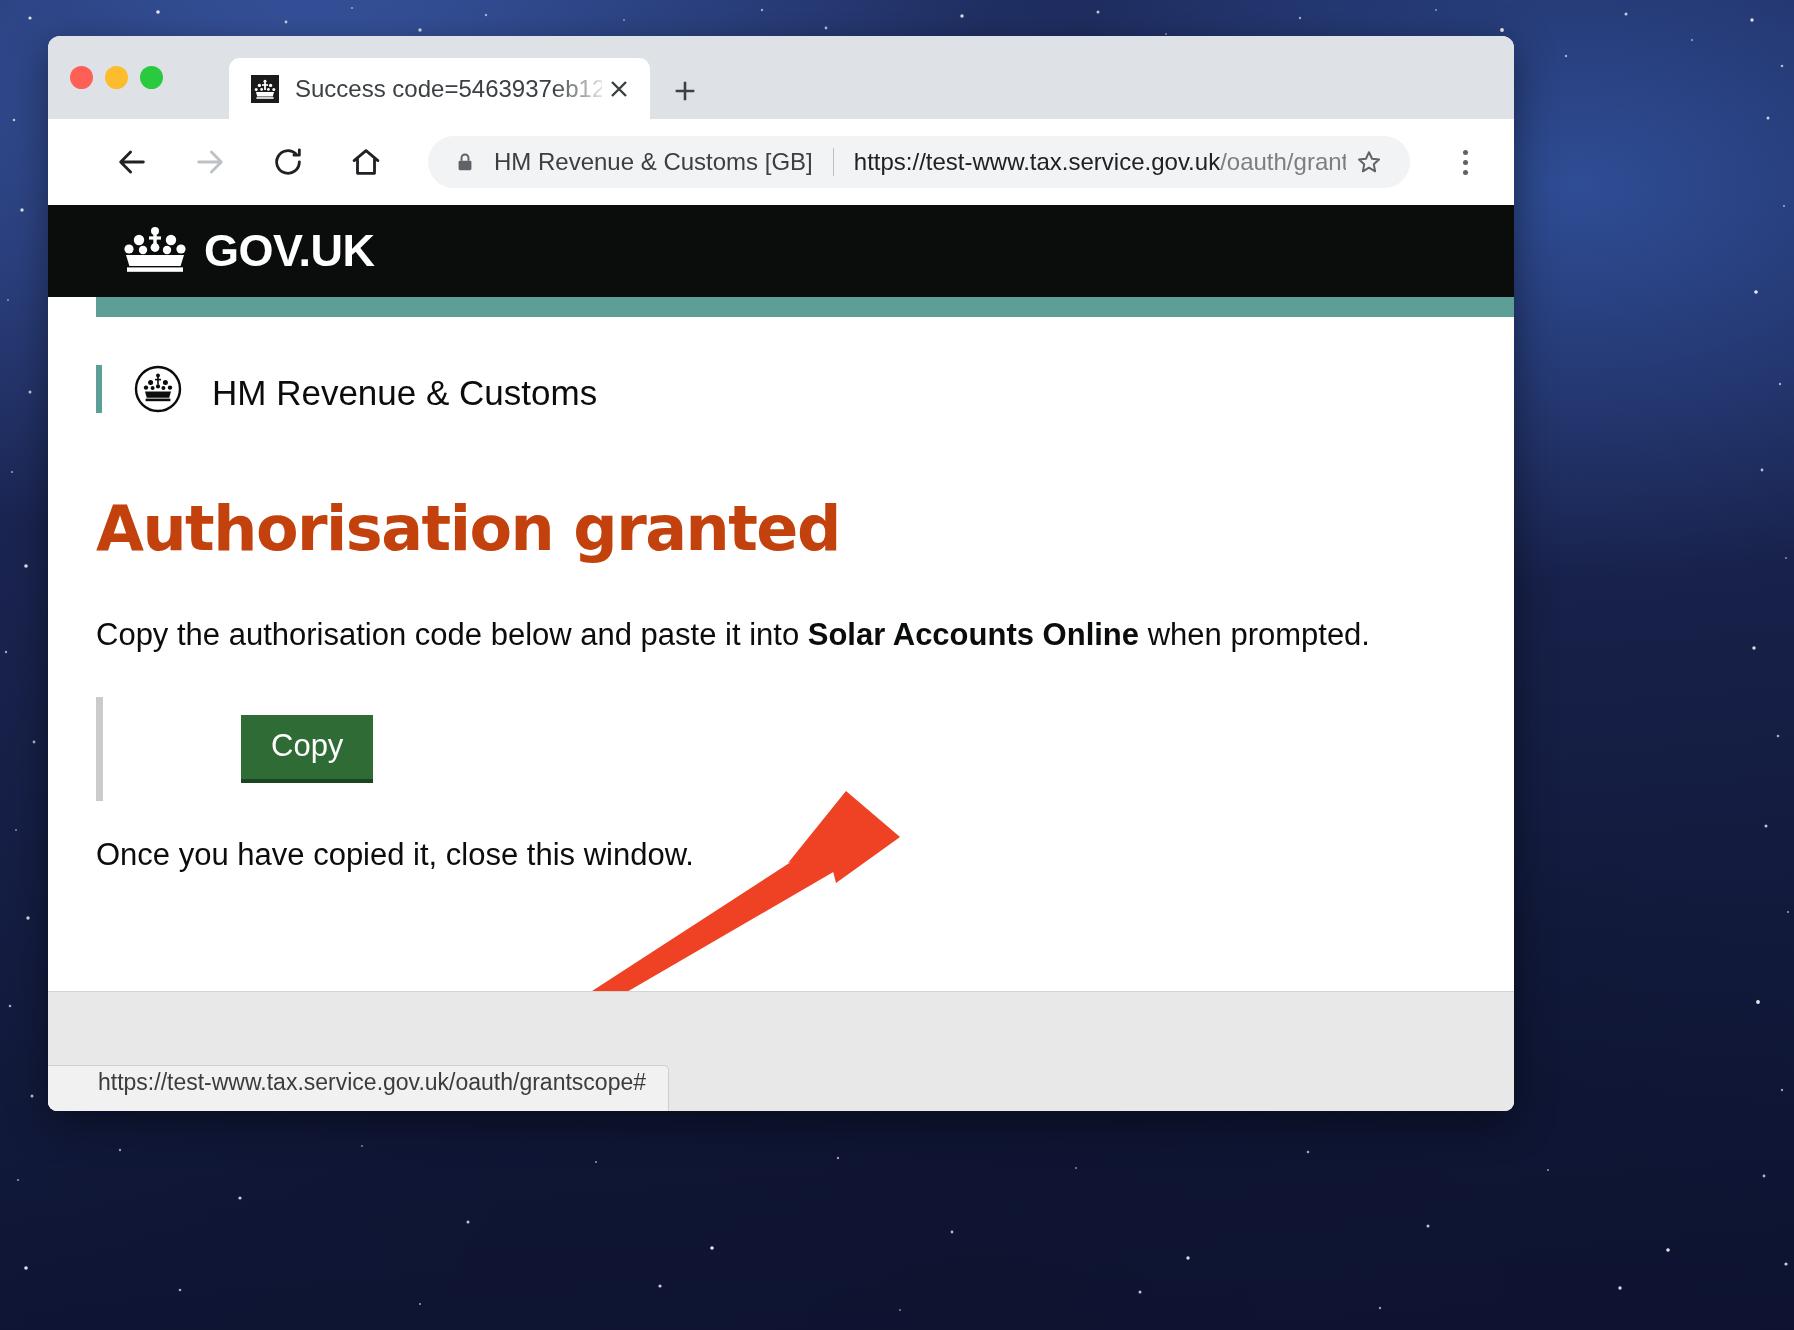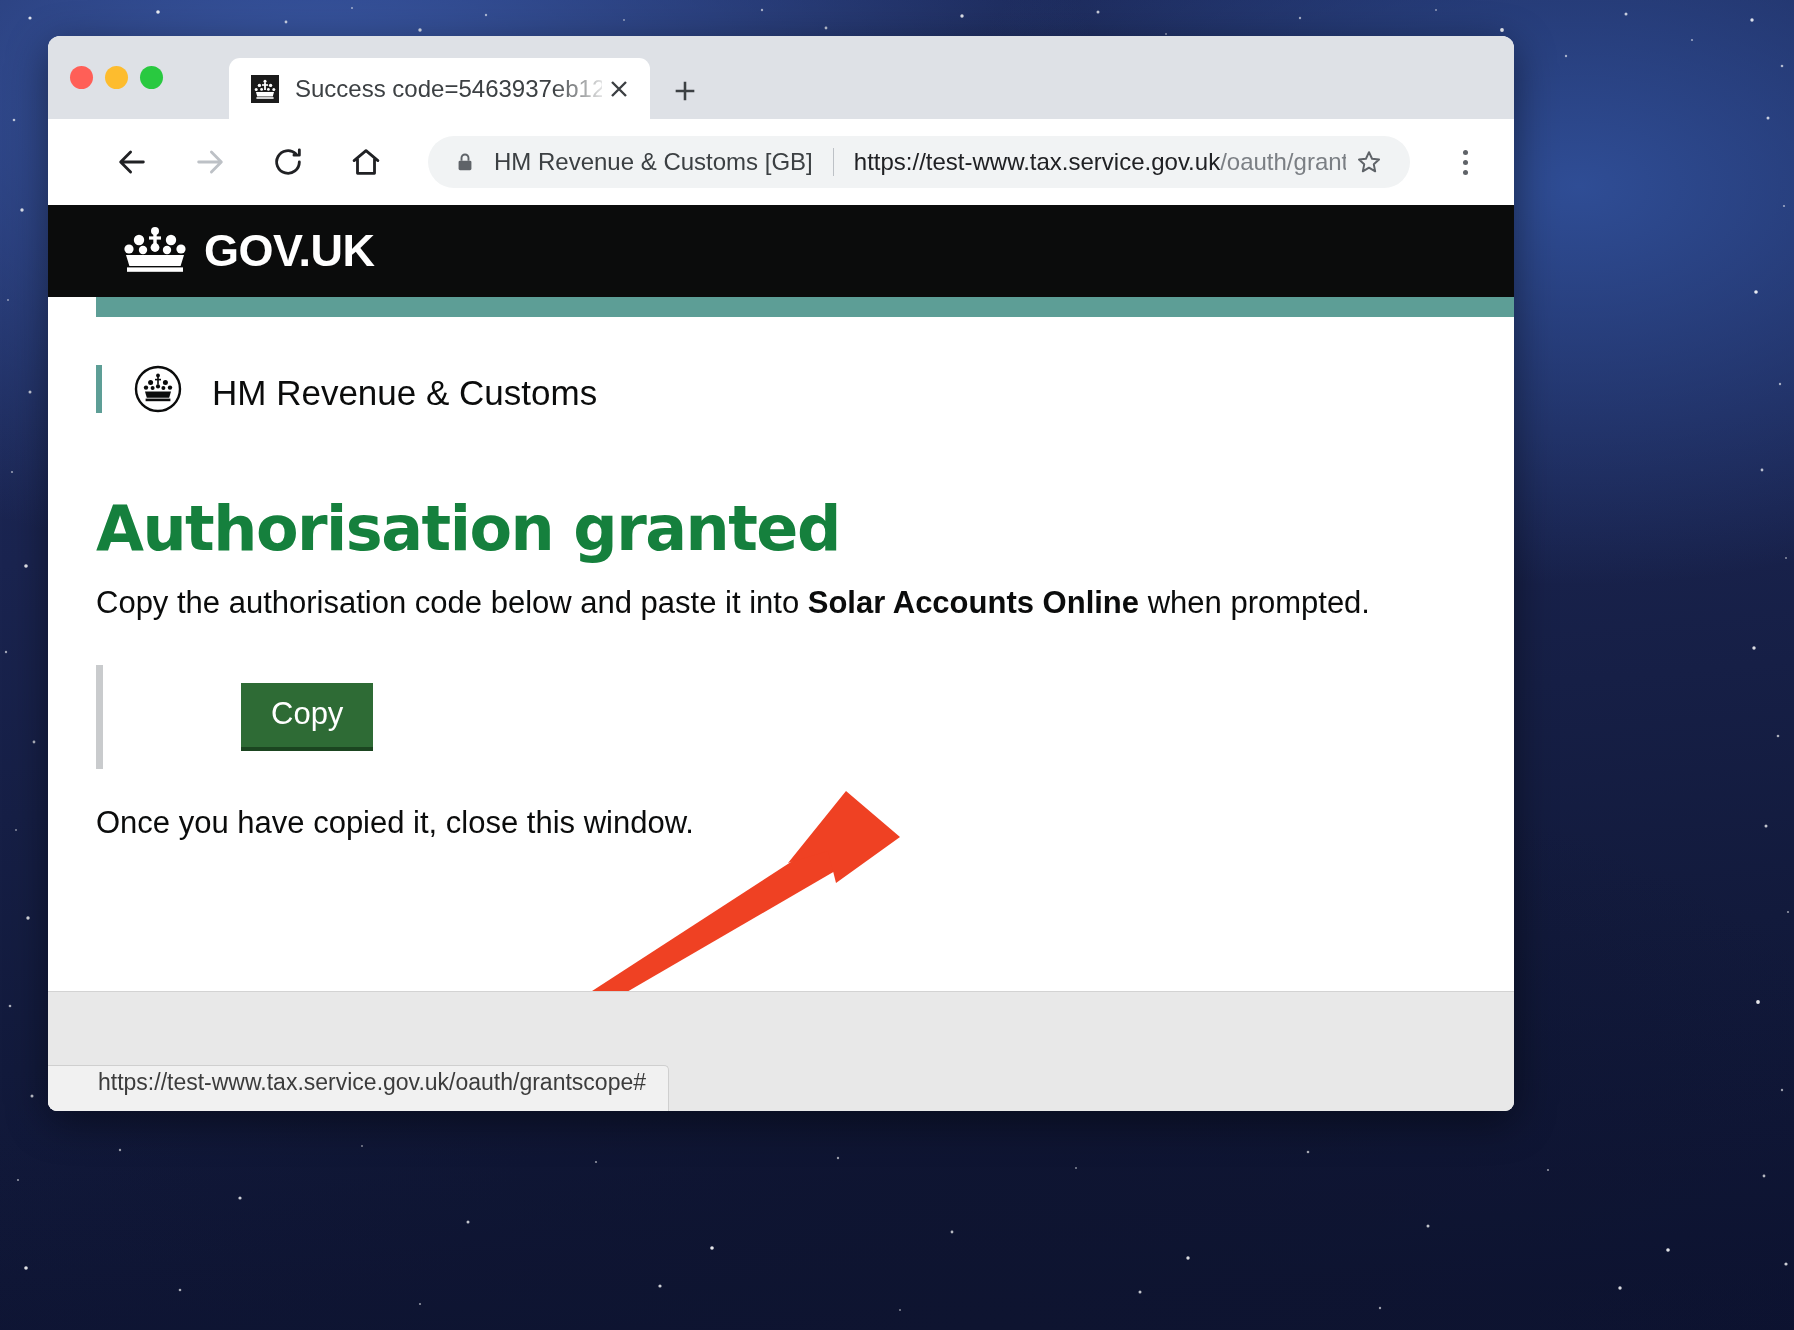--- a/index.html
+++ b/index.html
@@ -225,22 +225,22 @@
     margin-left: 18px;
     font-size: 35px;
     color: #0b0c0c;
   }
 
   #heading {
     font-family: "DejaVu Sans", sans-serif;
     font-weight: bold;
     font-size: 62px;
     letter-spacing: -1.5px;
-    color: #15803d;
-    margin-bottom: 22px;
+    color: #c2410c;
+    margin-bottom: 54px;
     line-height: 1.05;
   }
 
   #intro {
     font-size: 31px;
     color: #0b0c0c;
     line-height: 1.3;
     margin-bottom: 42px;
   }
   #intro b { font-weight: bold; }

